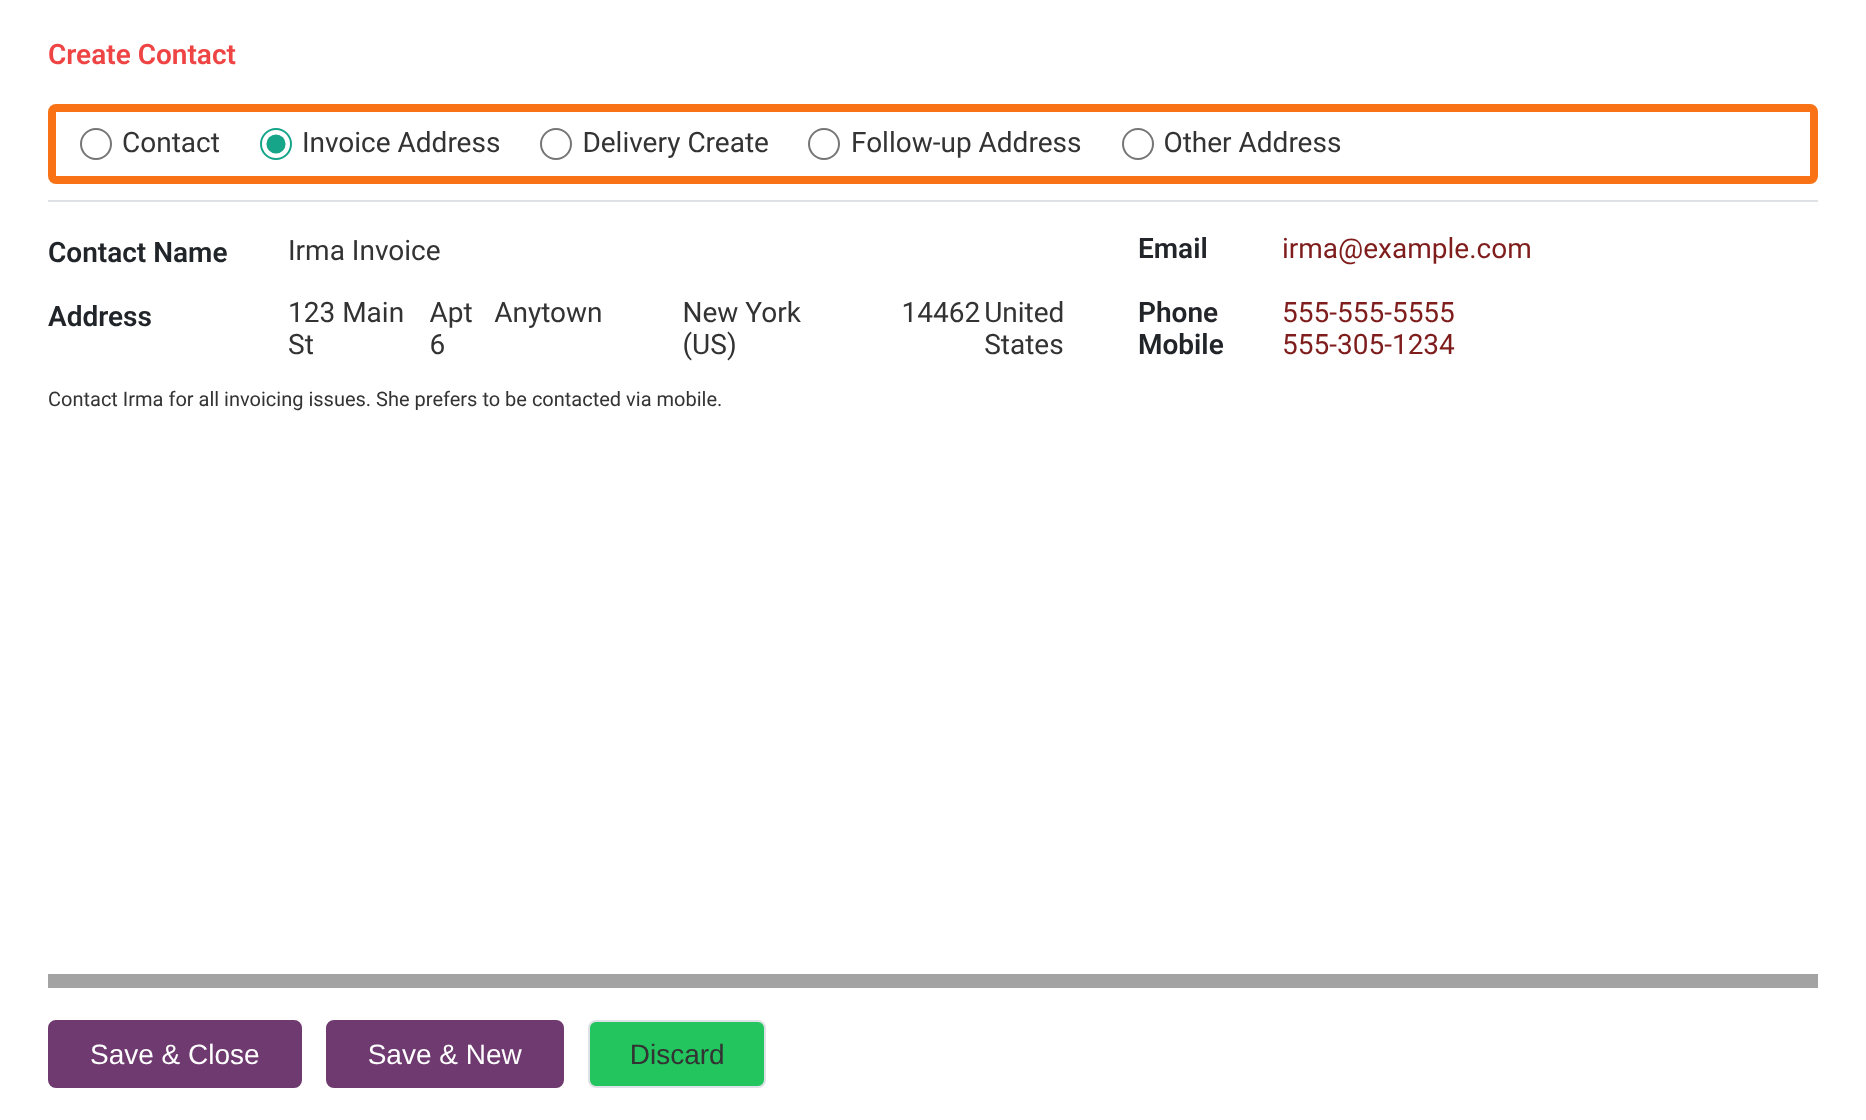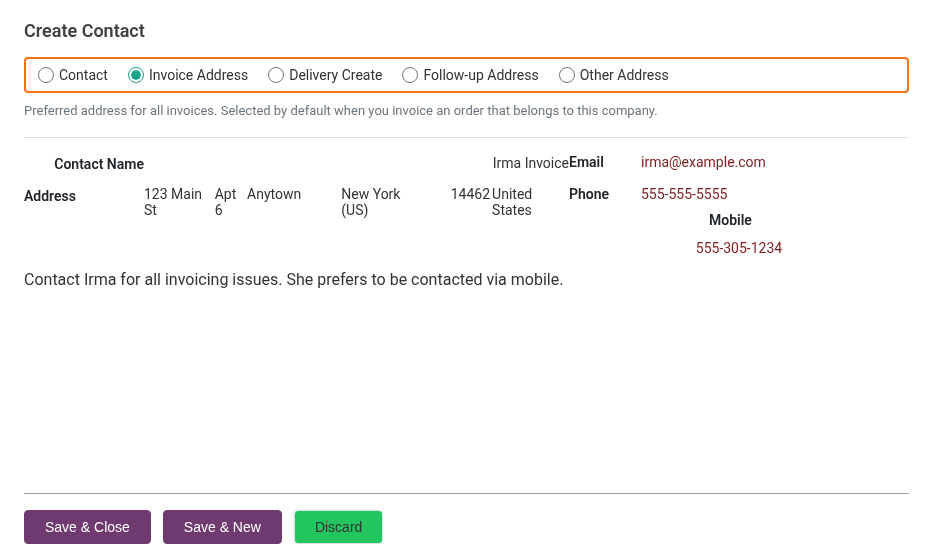--- a/index.html
+++ b/index.html
@@ -14,28 +14,28 @@
     }
 
     .page-container {
       padding: 20px 24px 0 24px;
       height: 560px;
       display: flex;
       flex-direction: column;
     }
 
     .page-title {
-      font-size: 18px;
+      font-size: 14px;
       font-weight: 600;
-      color: #404040;
+      color: #ef4444;
       margin-bottom: 16px;
     }
 
     .radio-group-container {
-      border: 2px solid #f97316;
+      border: 4px solid #f97316;
       border-radius: 4px;
       padding: 8px 12px;
       display: inline-flex;
       align-items: center;
       gap: 20px;
       margin-bottom: 8px;
     }
 
     .radio-option {
       display: flex;
@@ -102,28 +102,28 @@
       color: #212529;
       width: 60px;
       flex-shrink: 0;
     }
 
     .right-value {
       color: #7f1d1d;
     }
 
     .note-text {
-      font-size: 16px;
+      font-size: 10px;
       color: #333;
       margin-top: 8px;
       margin-bottom: 16px;
     }
 
     .footer {
-      border-top: 1px solid #a3a3a3;
+      border-top: 7px solid #a3a3a3;
       padding: 16px 0;
       display: flex;
       gap: 12px;
       align-items: center;
       margin-top: auto;
     }
 
     .btn {
       padding: 8px 20px;
       border-radius: 4px;
@@ -174,28 +174,27 @@
       <span class="radio-label">Follow-up Address</span>
     </label>
 
     <label class="radio-option">
       <input type="radio" name="address-type" style="">
       <span class="radio-label">Other Address</span>
     </label>
 
   </div>
 
-  <div class="hint-text">Preferred address for all invoices. Selected by default when you invoice an order that belongs to this company.</div>
 
   <hr class="divider">
 
   <div class="form-section">
 
     <div style="display:flex; align-items:flex-start; margin-bottom:14px;">
-      <div style="flex:1; display:flex; align-items:center;text-align:right;">
+      <div style="flex:1; display:flex; align-items:center;">
         <span class="form-label">Contact Name</span>
         <span class="form-value">Irma Invoice</span>
       </div>
       <div style="width:340px; display:flex; align-items:flex-end; gap:12px;">
         <span class="right-label">Email</span>
         <span class="right-value">irma@example.com</span>
       </div>
     </div>
 
     <div style="display:flex; align-items:flex-start; margin-bottom:14px;">
@@ -205,26 +204,26 @@
           <span>123 Main St</span>
           <span>Apt 6</span>
           <div class="address-line">
             <span>Anytown</span>
             <span>New York (US)</span>
             <span>14462</span>
           </div>
           <span>United States</span>
         </div>
       </div>
-      <div style="width:340px; display:flex; flex-direction:column; gap:10px;justify-content:space-between;">
+      <div style="width:340px; display:flex; flex-direction:column; justify-content:space-between;">
         <div style="display:flex; align-items:center; gap:12px;">
           <span class="right-label">Phone</span>
           <span class="right-value">555-555-5555</span>
         </div>
-        <div style="display:flex; align-items:center; gap:12px;flex-direction:column;">
+        <div style="display:flex; align-items:center; gap:12px;">
           <span class="right-label">Mobile</span>
           <span class="right-value">555-305-1234</span>
         </div>
       </div>
     </div>
 
     <div class="note-text">Contact Irma for all invoicing issues. She prefers to be contacted via mobile.</div>
 
   </div>
 

